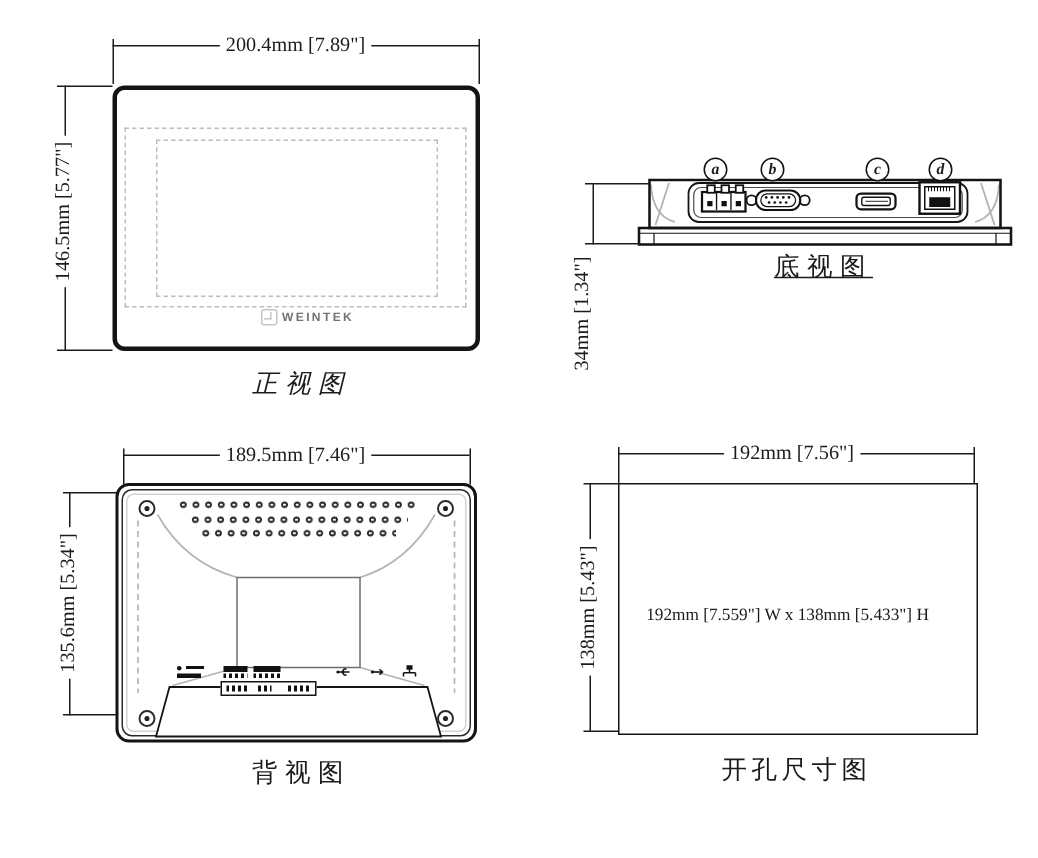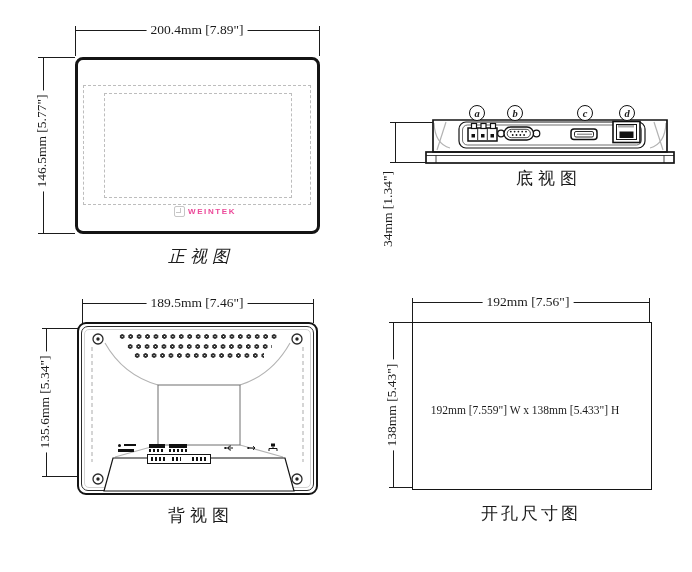--- a/index.html
+++ b/index.html
@@ -9,21 +9,21 @@
   .vline{position:absolute;width:1px;background:#1b1b1b;}
   .dim-label{position:absolute;transform:translate(-50%,-50%);background:#fff;padding:0 4px;
              font-size:13.5px;white-space:nowrap;z-index:5;}
   .dim-label.rot{transform:translate(-50%,-50%) rotate(-90deg);}
   .view-label{position:absolute;transform:translate(-50%,-50%);font-size:17px;
               letter-spacing:5px;white-space:nowrap;}
   .dashed{position:absolute;border:1px dashed #bdbdbd;}
   
   .panel-front{position:absolute;left:75px;top:57px;width:239px;height:171px;
                border:3px solid #141414;border-radius:8px;background:#fff;}
-  .logo{position:absolute;display:flex;align-items:center;gap:3px;color:#ec4899;}
+  .logo{position:absolute;display:flex;align-items:center;gap:3px;color:#737373;}
   .logo .mark{width:9px;height:9px;border:1.6px solid #c6c6c6;border-radius:2px;position:relative;}
   .logo .mark:after{content:"";position:absolute;left:1px;top:1px;width:4px;height:4px;
                     border-right:1.6px solid #c6c6c6;border-bottom:1.6px solid #c6c6c6;}
   .logo .word{font-size:8px;font-weight:bold;letter-spacing:1.6px;
               font-family:"Liberation Sans",sans-serif;}
   
   .circ{position:absolute;width:14px;height:14px;border:1.4px solid #111;border-radius:50%;
         display:flex;align-items:center;justify-content:center;font-size:10.5px;
         font-weight:bold;font-style:italic;transform:translate(-50%,0);background:#fff;z-index:4;}
   
@@ -140,21 +140,21 @@
         <path d="M199,10.5 V13.5 M201,10.5 V13.5 M203,10.5 V13.5 M205,10.5 V13.5 M207,10.5 V13.5 M209,10.5 V13.5 M211,10.5 V13.5 M213,10.5 V13.5" stroke-width="0.7"></path>
         <rect x="199.5" y="17.5" width="14" height="6.5" fill="#111" stroke="none"></rect>
       </g>
     </svg>
 
     <div class="vline" style="left:395px;top:122px;height:41px;"></div>
     <div class="hline" style="left:390px;top:122px;width:43px;"></div>
     <div class="hline" style="left:390px;top:162px;width:37px;"></div>
     <div class="dim-label rot" style="left:388px;top:209px;">34mm [1.34"]</div>
 
-    <div class="view-label" style="left:549px;top:178px;">底视图</div>
+    <div class="view-label" style="left:549px;top:178px;text-decoration:underline;">底视图</div>
   </div>
 
   <div>
 
     <div class="hline" style="left:82px;top:303px;width:231px;"></div>
     <div class="vline" style="left:82px;top:299px;height:24px;"></div>
     <div class="vline" style="left:313px;top:299px;height:24px;"></div>
     <div class="dim-label" style="left:197px;top:303px;">189.5mm [7.46"]</div>
 
     <div class="vline" style="left:46px;top:328px;height:149px;"></div>

